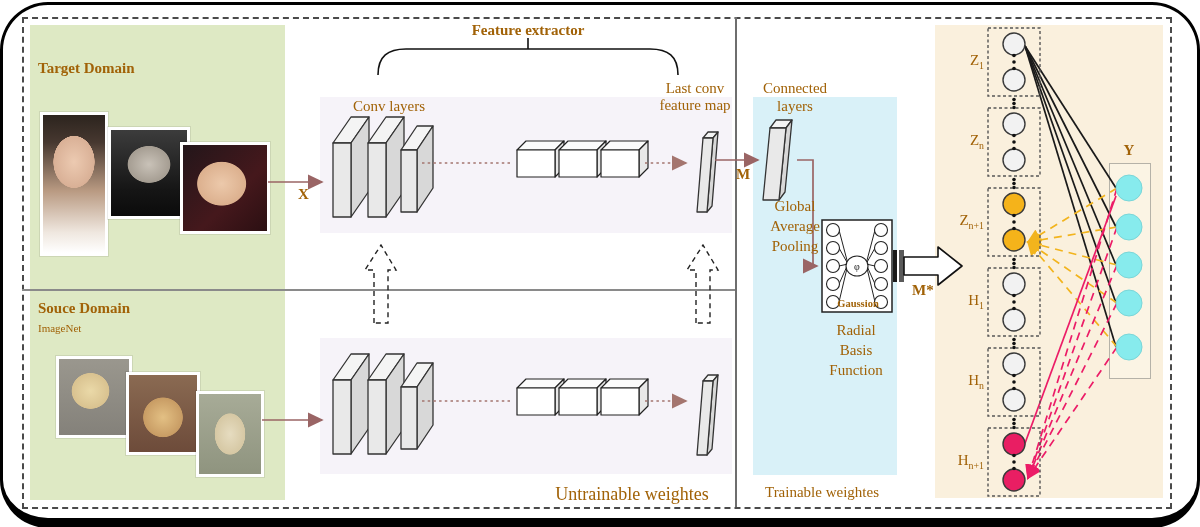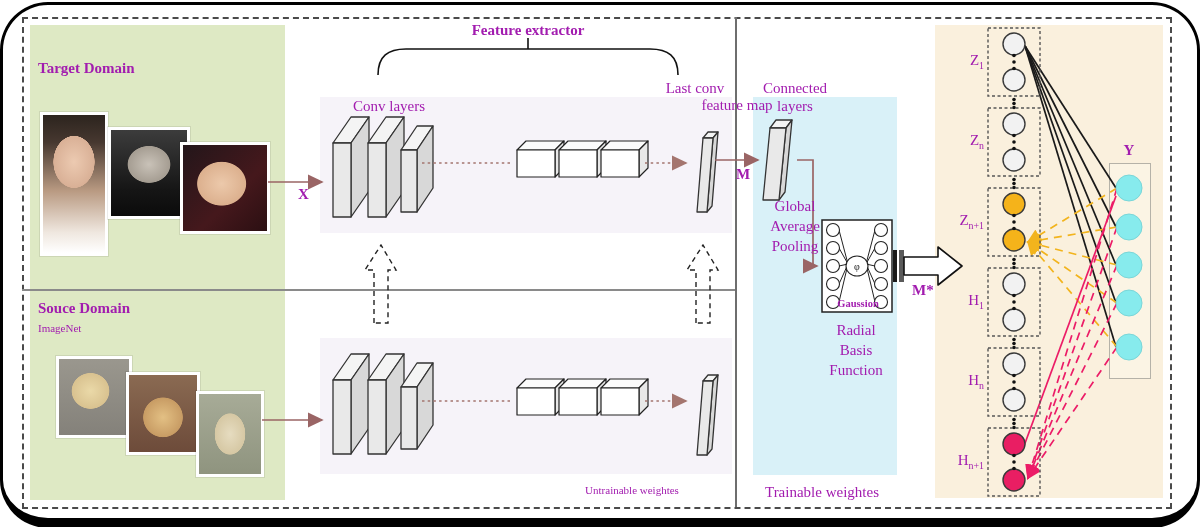--- a/index.html
+++ b/index.html
@@ -1,19 +1,19 @@
 <!DOCTYPE html>
 <html><head>
 <meta charset="utf-8">
 <style>
   html,body{margin:0;padding:0;background:#ffffff;}
   #fig{position:relative;width:1200px;height:527px;background:#ffffff;overflow:hidden;
        font-family:"Liberation Serif",serif;color:#111;}
   .panel{position:absolute;}
-  .lbl{position:absolute;white-space:nowrap;color:#a21caf;line-height:1.15;}
+  .lbl{position:absolute;white-space:nowrap;color:#a16207;line-height:1.15;}
   .b{font-weight:bold;}
   .ctr{text-align:center;transform:translateX(-50%);}
   .rgt{text-align:right;}
   .photo{position:absolute;border:3px solid #ffffff;box-shadow:0 0 0 1px rgba(0,0,0,0.08);}
   svg{position:absolute;left:0;top:0;}
   sub{font-size:0.66em;}
 </style>
 </head>
 <body>
 
@@ -280,39 +280,39 @@
       </g>
   </svg>
 
   <div class="lbl b" style="left:38px;top:60px;font-size:15px;">Target Domain</div>
   <div class="lbl b" style="left:38px;top:300px;font-size:15px;">Souce Domain</div>
   <div class="lbl" style="left:38px;top:322px;font-size:11px;">ImageNet</div>
 
   <div class="lbl b ctr" style="left:528px;top:22px;font-size:15px;">Feature extractor</div>
   <div class="lbl ctr" style="left:389px;top:98px;font-size:15px;">Conv layers</div>
   <div class="lbl ctr" style="left:695px;top:80px;font-size:15px;">Last conv</div>
-  <div class="lbl ctr" style="left:695px;top:97px;font-size:15px;margin-left:42px;">feature map</div>
+  <div class="lbl ctr" style="left:695px;top:97px;font-size:15px;">feature map</div>
 
   <div class="lbl b" style="left:298px;top:186px;font-size:15px;">X</div>
   <div class="lbl b" style="left:736px;top:166px;font-size:15px;">M</div>
 
   <div class="lbl ctr" style="left:795px;top:80px;font-size:15px;">Connected</div>
   <div class="lbl ctr" style="left:795px;top:98px;font-size:15px;">layers</div>
   <div class="lbl ctr" style="left:795px;top:198px;font-size:15px;">Global</div>
   <div class="lbl ctr" style="left:795px;top:218px;font-size:15px;">Average</div>
   <div class="lbl ctr" style="left:795px;top:238px;font-size:15px;">Pooling</div>
   <div class="lbl b ctr" style="left:858px;top:298px;font-size:10.5px;">Gaussion</div>
   <div class="lbl ctr" style="left:856px;top:322px;font-size:15px;">Radial</div>
   <div class="lbl ctr" style="left:856px;top:342px;font-size:15px;">Basis</div>
   <div class="lbl ctr" style="left:856px;top:362px;font-size:15px;">Function</div>
   <div class="lbl b" style="left:912px;top:282px;font-size:15px;">M*</div>
 
   <div class="lbl b ctr" style="left:1129px;top:142px;font-size:15px;">Y</div>
 
-  <div class="lbl ctr" style="left:632px;top:484px;font-size:11px;">Untrainable weightes</div>
+  <div class="lbl ctr" style="left:632px;top:484px;font-size:18px;">Untrainable weightes</div>
   <div class="lbl ctr" style="left:822px;top:484px;font-size:15px;">Trainable weightes</div>
 
   <div id="node-labels">
       <div class="lbl rgt" style="left: 920px; top: 52px; width: 64px; font-size: 15px;">Z<sub>1</sub></div>
       <div class="lbl rgt" style="left: 920px; top: 132px; width: 64px; font-size: 15px;">Z<sub>n</sub></div>
       <div class="lbl rgt" style="left: 920px; top: 212px; width: 64px; font-size: 15px;">Z<sub>n+1</sub></div>
       <div class="lbl rgt" style="left: 920px; top: 292px; width: 64px; font-size: 15px;">H<sub>1</sub></div>
       <div class="lbl rgt" style="left: 920px; top: 372px; width: 64px; font-size: 15px;">H<sub>n</sub></div>
       <div class="lbl rgt" style="left: 920px; top: 452px; width: 64px; font-size: 15px;">H<sub>n+1</sub></div>
     </div>

